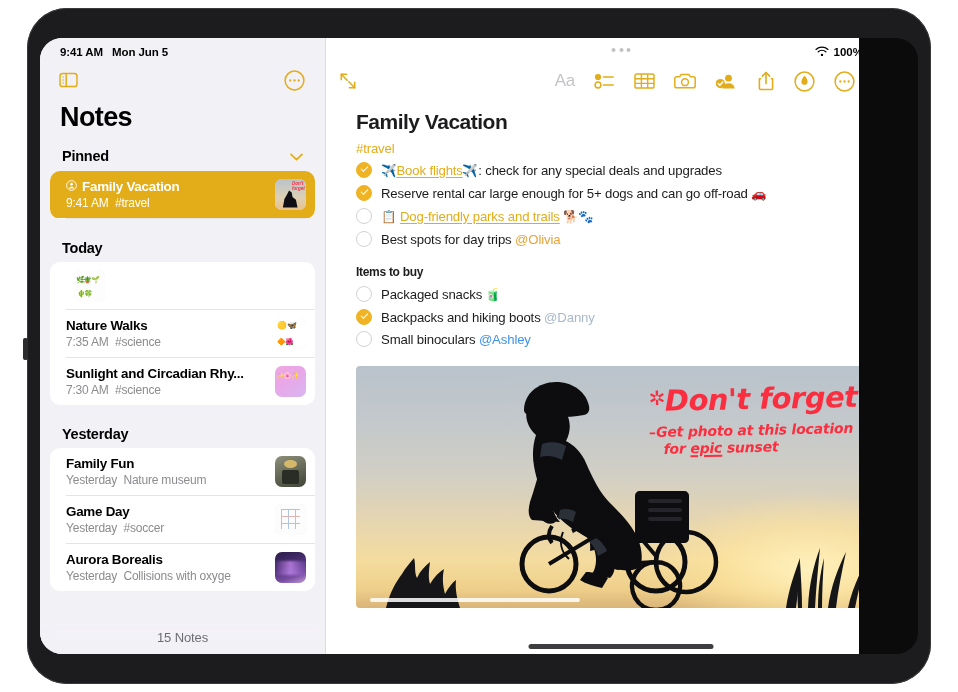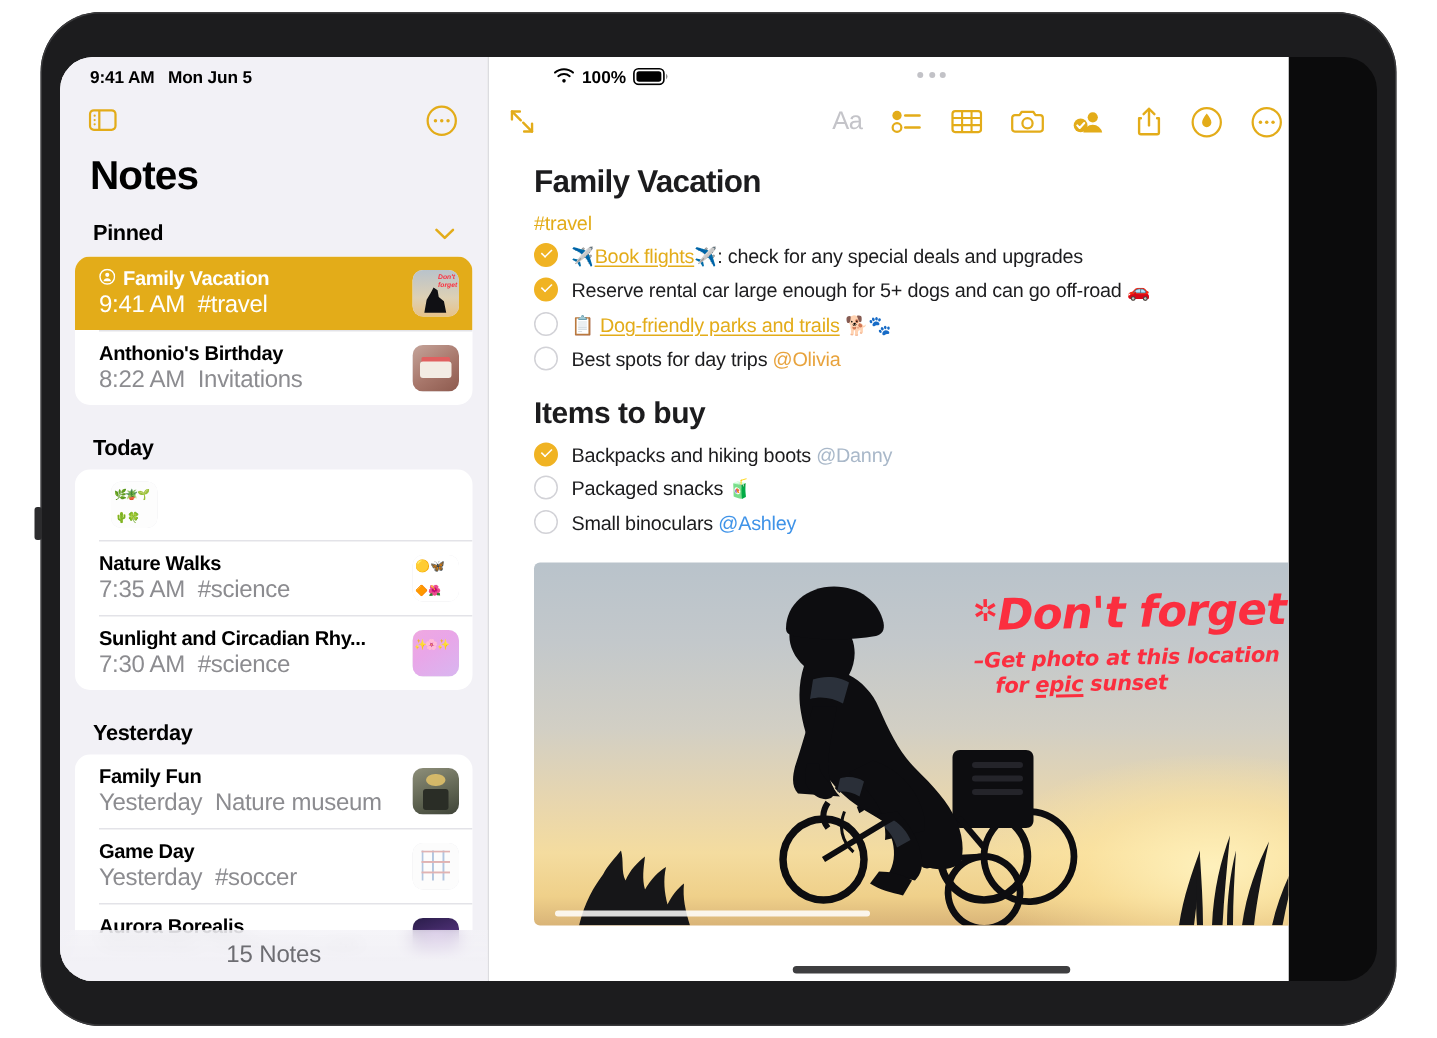--- a/index.html
+++ b/index.html
@@ -94,21 +94,21 @@
   .note-row.selected { background: #e3ac19; }
   .note-row .rowtext { flex: 1; min-width: 0; }
   .note-title {
     font-size: 13.4px; font-weight: bold; color: #000;
     letter-spacing: -0.25px;
     white-space: nowrap; overflow: hidden; text-overflow: ellipsis;
     display: flex; align-items: center; gap: 5px;
   }
   .note-row.selected .note-title { color: #fff; }
   .note-sub {
-    font-size: 16px; color: #8c8c90; margin-top: 2px;
+    font-size: 12px; color: #8c8c90; margin-top: 2px;
     letter-spacing: -0.2px;
     white-space: nowrap; overflow: hidden; text-overflow: ellipsis;
   }
   .note-sub .sub-time { color: #8c8c90; }
   .note-row.selected .note-sub,
   .note-row.selected .note-sub .sub-time { color: #fff; }
   .thumb {
     width: 31px; height: 31px; border-radius: 7px;
     flex: 0 0 31px; margin-left: 8px;
     overflow: hidden; position: relative;
@@ -116,37 +116,37 @@
   }
   .divider {
     height: 1px; background: #e3e3e8;
     margin-left: 16px;
   }
 
   .sidebar-footer {
     position: absolute; left: 0; right: 0; bottom: 0;
     height: 34px;
     display: flex; align-items: center; justify-content: center;
-    font-size: 16px; color: #6d6d72;
+    font-size: 13px; color: #6d6d72;
     background: linear-gradient(to bottom, rgba(242,241,246,0.75), rgba(242,241,246,1) 60%);
     backdrop-filter: blur(6px);
     letter-spacing: -0.1px;
   }
 
   
   #detail {
     flex: 1; height: 100%; background: #fff;
     position: relative; display: flex; flex-direction: column;
     border-left: 1px solid #dcdce0;
   }
   .statusbar-right {
     height: 22px; display: flex; align-items: center;
-    gap: 5px;
+    justify-content: flex-end; gap: 5px;
     padding: 6px 24px 0 0;
-    font-size: 11.5px; font-weight: bold; color: #000; margin-left: 43px;
+    font-size: 11.5px; font-weight: bold; color: #000;
   }
   .drag-handle {
     position: absolute; top: 10px; left: 50%;
     transform: translateX(-50%);
     display: flex; gap: 3.5px; cursor: pointer;
   }
   .drag-handle i {
     width: 4px; height: 4px; border-radius: 50%;
     background: #c2c2c7; display: block;
   }
@@ -198,21 +198,21 @@
     transform: rotate(-45deg);
   }
   .lk {
     color: #e3ac19; text-decoration: underline;
     text-decoration-color: #e3ac19; text-underline-offset: 2px;
   }
   .mention-warm { color: #e8a33d; }
   .mention-gray { color: #a9b8c9; }
   .mention-blue { color: #3f93e8; }
   .note-h2 {
-    font-size: 20px; font-weight: bold; color: #1c1c1e;
+    font-size: 12px; font-weight: bold; color: #1c1c1e;
     letter-spacing: -0.3px; margin: 15px 0 4px 0;
   }
   .emoji { font-size: 12.5px; }
 
   
   .photo-wrap {
     margin-top: 16px;
     width: 530px; height: 242px;
     border-radius: 4px; overflow: hidden;
     position: relative;
@@ -392,34 +392,20 @@
                   &nbsp;<span>#travel</span>
                 </div>
               </div>
               <div class="thumb">
                 <div class="th-img th-bike">
                     <div class="mini-hw">Don't<br>forget</div>
                   </div>
               </div>
             </div>
             <div class="divider"></div>
-            <div class="note-row">
-              <div class="rowtext">
-                <div class="note-title">
-                  <span>Anthonio's Birthday</span>
-                </div>
-                <div class="note-sub">
-                  <span class="sub-time">8:22 AM</span>
-                  &nbsp;<span>Invitations</span>
-                </div>
-              </div>
-              <div class="thumb">
-                  <div class="th-img th-cake"></div>
-                </div>
-            </div>
           </div>
 
           <div class="section-head plain">
             <span>Today</span>
           </div>
           <div class="group">
             <div class="note-row">
               <div class="thumb">
                   <div class="th-img th-plant"></div>
                 </div>
@@ -642,32 +628,32 @@
             <span class="cbox unchecked"></span>
             <span>
               <span>Best spots for day trips</span>
               <span class="mention-warm">@Olivia</span>
             </span>
           </div>
 
           <div class="note-h2">Items to buy</div>
 
           <div class="check-line">
+            <span class="cbox unchecked"></span>
+            <span>
+              <span>Packaged snacks</span>
+              <span class="emoji">🧃</span>
+            </span>
+          </div>
+
+          <div class="check-line">
             <span class="cbox checked"></span>
             <span>
               <span>Backpacks and hiking boots</span>
               <span class="mention-gray">@Danny</span>
-            </span>
-          </div>
-
-          <div class="check-line">
-            <span class="cbox unchecked"></span>
-            <span>
-              <span>Packaged snacks</span>
-              <span class="emoji">🧃</span>
             </span>
           </div>
 
           <div class="check-line">
             <span class="cbox unchecked"></span>
             <span>
               <span>Small binoculars</span>
               <span class="mention-blue">@Ashley</span>
             </span>
           </div>

